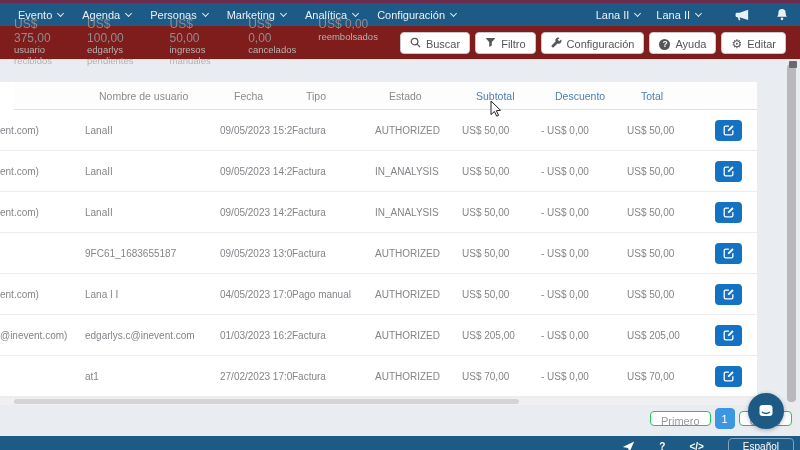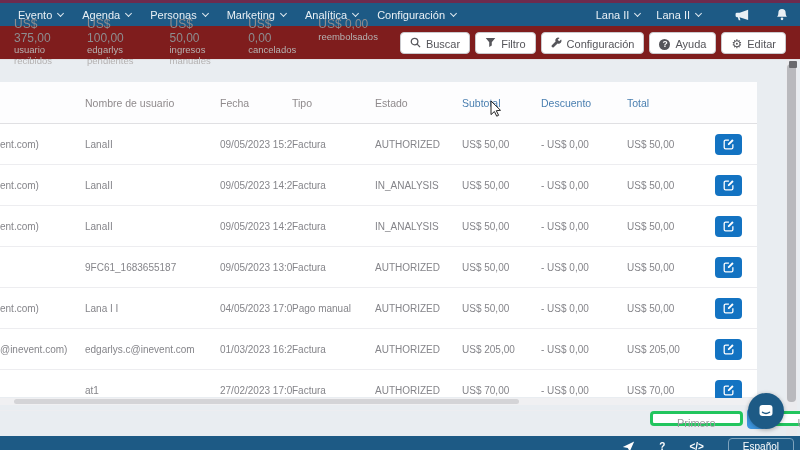--- a/index.html
+++ b/index.html
@@ -28,38 +28,38 @@
   .tbtn { display:flex; align-items:flex-end; gap:5px; background:#fff; border:1px solid #c9c9cd;
           border-radius:4px; padding:3px 9px; font-size:11px; color:#55555a; height:22px; cursor:pointer; }
   .help-dot { width:11px; height:11px; border-radius:50%; background:#55555a; color:#fff; font-size:8.5px;
               font-weight:bold; display:flex; align-items:center; justify-content:center; }
   .gear-glyph { font-size:12px; color:#55555a; line-height:1; }
 
   
   .table-card { position:absolute; left:0; top:82px; width:757px; height:315px; background:#fff; }
   .thead, .trow { display:grid; grid-template-columns:85px 135px 72px 83px 87px 79px 86px 86px 1fr;
                   align-items:center; }
-  .thead { height:42px; border-bottom:1px solid #e0e0e3; font-size:10.5px; color:#8f8a8c; background:#fdfdfe; }
+  .thead { height:28px; border-bottom:1px solid #e0e0e3; font-size:10.5px; color:#8f8a8c; background:#fdfdfe;margin-left:14px; }
   .thead .hblue { color:#4a7fb0; cursor:pointer; }
   .trow { height:41px; border-bottom:1px solid #ededf0; font-size:10px; color:#85858a; }
   .cell { overflow:hidden; white-space:nowrap; }
   .edit-btn { width:27px; height:21px; background:#1373c2; border:none; border-radius:4px;
               display:flex; align-items:center; justify-content:center; cursor:pointer; margin-left:2px; }
 
   
   .h-scrollbar { position:absolute; left:0; top:398px; width:757px; height:7px; background:#f0f0f2; }
   .h-thumb { position:absolute; left:14px; top:1px; width:505px; height:5px; background:#d4d4d7; border-radius:3px; }
   .v-scrollbar { position:absolute; left:786px; top:60px; width:11px; height:376px; background:#ebebee; }
   .v-thumb { position:absolute; left:1px; top:4px; width:9px; height:338px; background:#b9b9bd; border-radius:4px; }
   .corner-icon { position:absolute; left:789px; top:61px; width:8px; height:7px; background:#6a6a6e; border-radius:1px; }
 
   
   .pagination { position:absolute; left:650px; top:408px; display:flex; gap:4px; align-items:center; }
-  .pg-btn { background:#fff; border:3px solid #22c55e; border-radius:4px; color:#9a9a9e; font-size:11px;
-            padding:3px 24px; height:15px; cursor:pointer; }
+  .pg-btn { background:#fff; border:1px solid #22c55e; border-radius:4px; color:#9a9a9e; font-size:11px;
+            padding:3px 10px; height:15px; cursor:pointer; }
   .pg-cur { background:#3d96e0; border:1px solid #3d96e0; border-radius:4px; color:#fff; font-size:11px;
             width:20px; height:21px; display:flex; align-items:center; justify-content:center; cursor:pointer; }
   .chat-bubble { position:absolute; left:748px; top:393px; width:36px; height:36px; border-radius:50%;
                  background:#1d5a85; box-shadow:0 1px 4px rgba(0,0,0,.3); display:flex; align-items:center;
                  justify-content:center; cursor:pointer; }
 
   
   .footer { position:absolute; left:0; top:436px; width:800px; height:14px; background:#1d5a85; overflow:visible; }
   .footer-inner { position:absolute; right:6px; top:2px; display:flex; align-items:center; gap:24px; color:#fff; }
   .f-icon { font-size:10px; font-weight:bold; color:#fff; cursor:pointer; }

